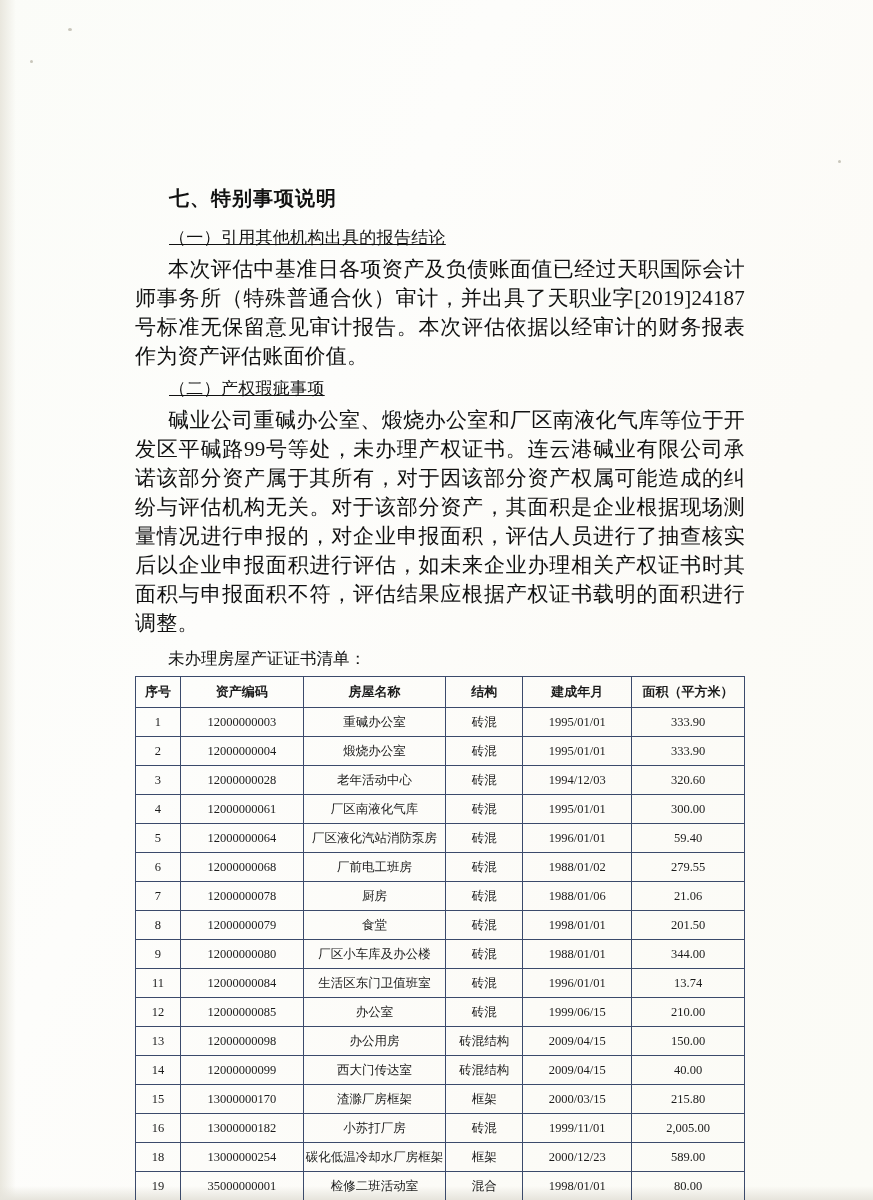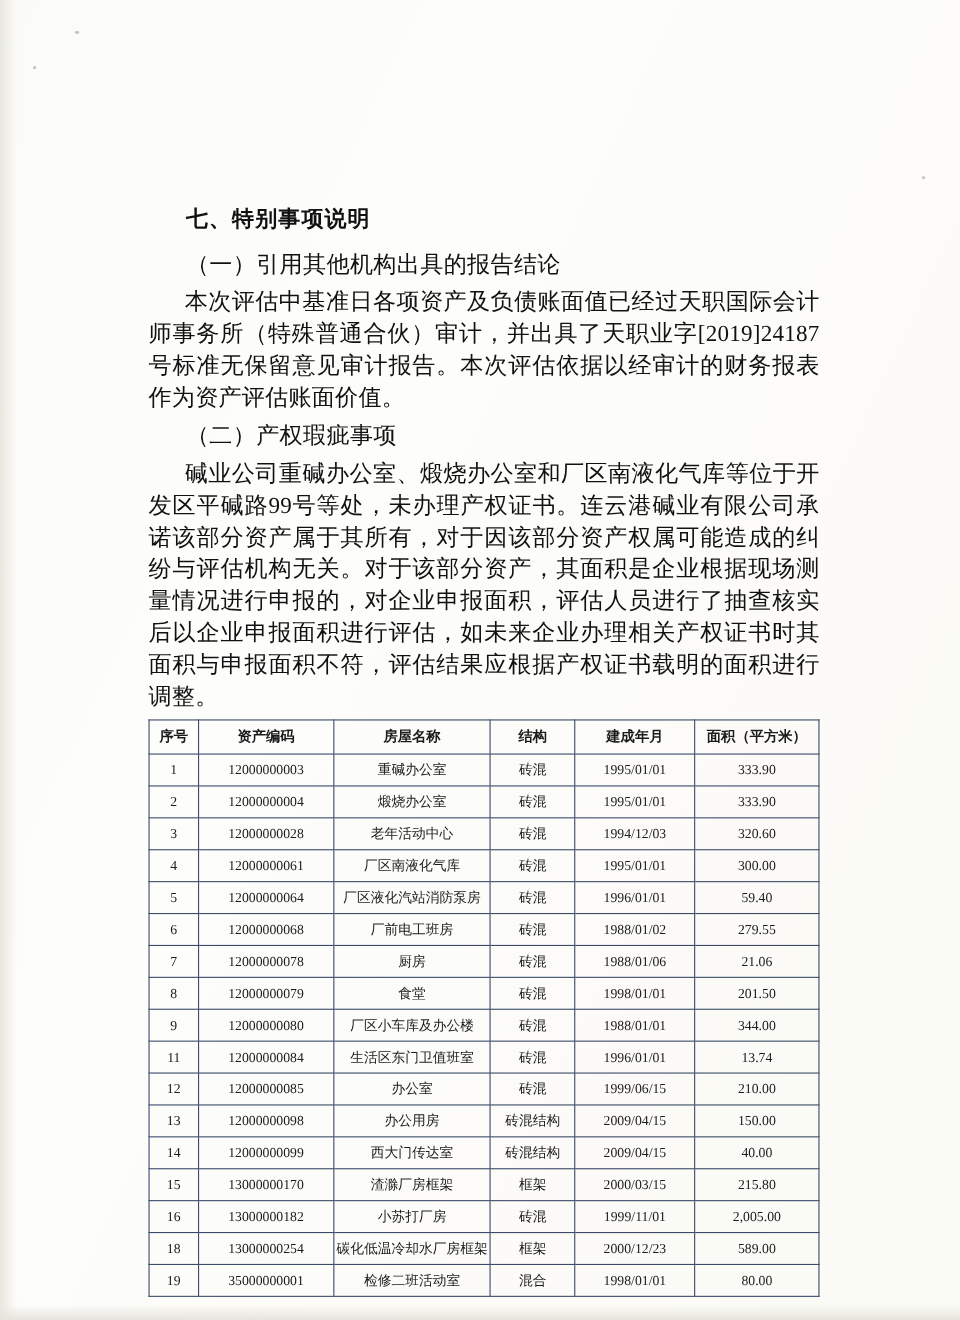--- a/index.html
+++ b/index.html
@@ -58,24 +58,25 @@
   }
 
   h1.section-title {
     font-size: 20px;
     font-weight: bold;
     letter-spacing: 1px;
     margin: 0 0 14px 0;
     padding-left: 34px;
   }
   .sub-title {
-    font-size: 21px;
+    font-size: 17px;
     margin: 0 0 6px 0;
     padding-left: 34px;
     letter-spacing: 0.3px;
+    text-decoration: underline;
   }
   p.body-text {
     font-size: 21px;
     line-height: 29px;
     margin: 0 0 6px 0;
     text-align: justify;
     text-justify: inter-ideograph;
     text-indent: 33px;
     letter-spacing: 0.2px;
   }
@@ -133,20 +134,21 @@
     <h1 class="section-title">七、特别事项说明</h1>
 
     <div class="sub-title">（一）引用其他机构出具的报告结论</div>
 
     <p class="body-text">本次评估中基准日各项资产及负债账面值已经过天职国际会计师事务所（特殊普通合伙）审计，并出具了天职业字[2019]24187号标准无保留意见审计报告。本次评估依据以经审计的财务报表作为资产评估账面价值。</p>
 
     <div class="sub-title">（二）产权瑕疵事项</div>
 
     <p class="body-text">碱业公司重碱办公室、煅烧办公室和厂区南液化气库等位于开发区平碱路99号等处，未办理产权证书。连云港碱业有限公司承诺该部分资产属于其所有，对于因该部分资产权属可能造成的纠纷与评估机构无关。对于该部分资产，其面积是企业根据现场测量情况进行申报的，对企业申报面积，评估人员进行了抽查核实后以企业申报面积进行评估，如未来企业办理相关产权证书时其面积与申报面积不符，评估结果应根据产权证书载明的面积进行调整。</p>
 
+    <div class="list-caption">未办理房屋产证证书清单：</div>
 
     <table class="asset-table">
       <thead>
         <tr>
           <th>序号</th>
           <th>资产编码</th>
           <th>房屋名称</th>
           <th>结构</th>
           <th>建成年月</th>
           <th>面积（平方米）</th>

